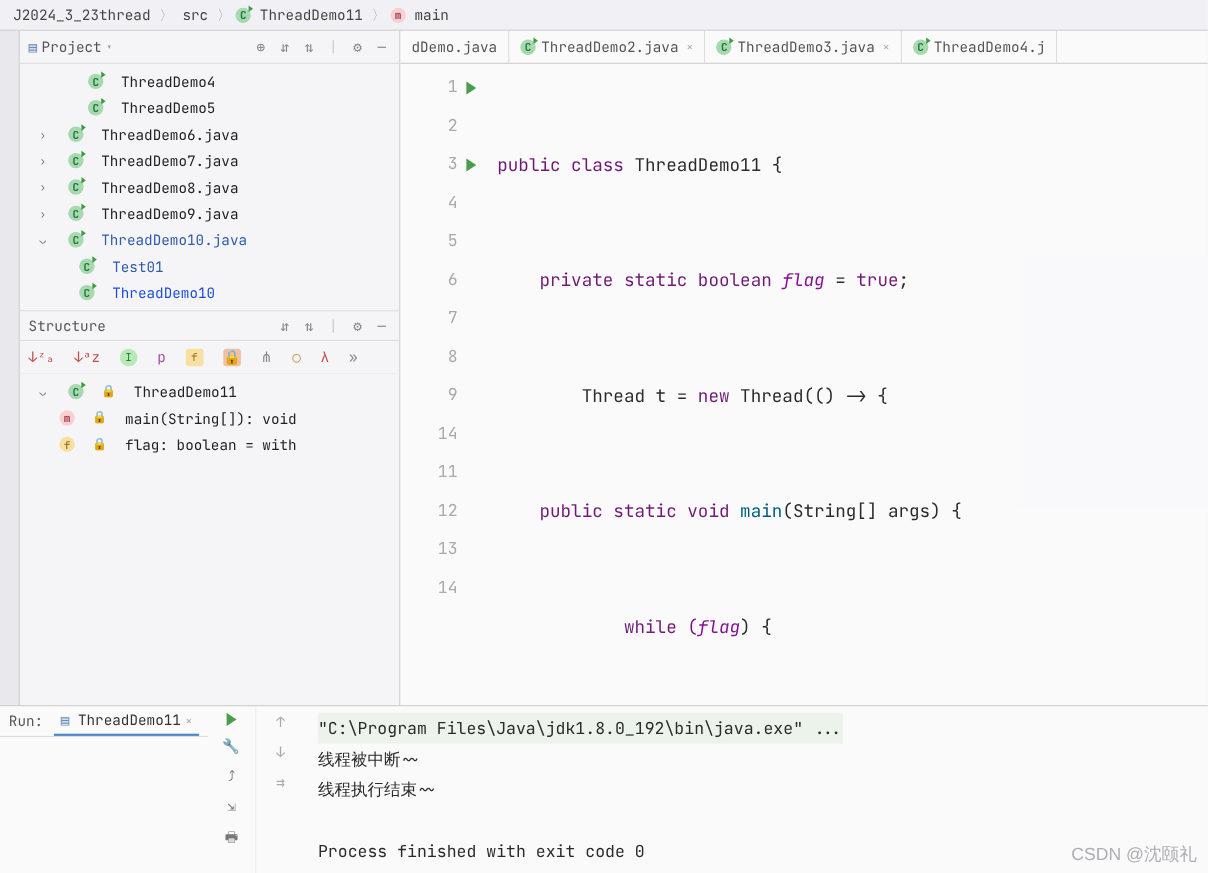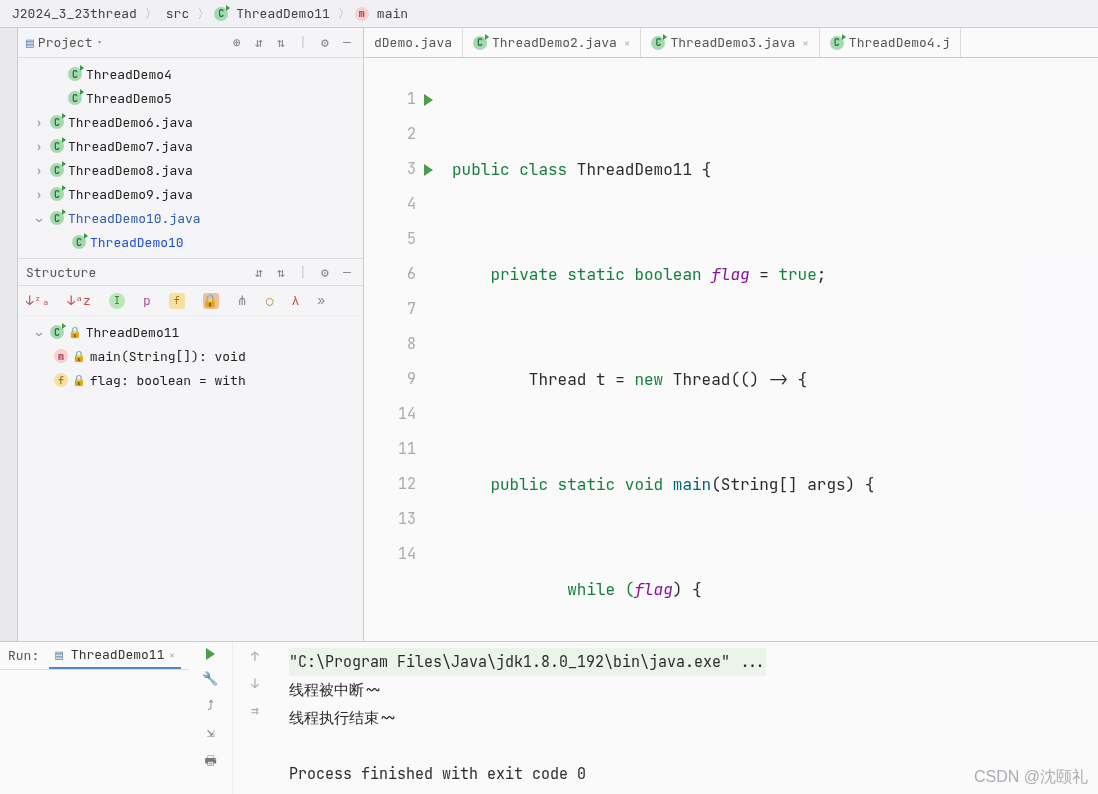--- a/index.html
+++ b/index.html
@@ -17,44 +17,44 @@
 .ic-f { width:14px; height:14px; border-radius:50%; background:#f8e0a0; color:#a08030; display:inline-flex; align-items:center; justify-content:center; font-size:10px; font-weight:bold; }
 .ic-f::after { content:"f"; }
 .main-row { flex: 1; display: flex; min-height: 0; }
 .left-col { width: 18px; background: rgba(230,230,235,0.8); border-right: 1px solid #ccc; }
 .sidebar { width: 346px; display: flex; flex-direction: column; background: rgba(245,245,250,0.6); border-right: 1px solid #ccc; }
 .panel-hdr { height: 30px; display: flex; align-items: center; padding: 0 8px; border-bottom: 1px solid #ddd; gap: 6px; }
 .panel-title { display: flex; align-items: center; gap: 4px; flex: 1; color: #555; }
 .hdr-icons { display: flex; gap: 6px; color: #888; }
 .hdr-icons span { cursor: pointer; width: 16px; text-align: center; }
 .tree { flex: 0 0 auto; padding: 4px 0; overflow: auto; }
-.tree-row { display: flex; align-items: center; height: 24px; padding-left: 36px; gap: 4px; cursor: pointer; }
+.tree-row { display: flex; align-items: center; height: 24px; padding-left: 36px; gap: 16px; cursor: pointer; }
 .tree-row.exp { padding-left: 18px; }
 .tree-row.ch { padding-left: 54px; }
 .chev { width: 10px; color: #777; font-size: 10px; }
 .tree-name { color: #222; }
 .tree-row.sel .tree-name { color: #2e5baa; }
 .struct-hdr { height: 28px; display: flex; align-items: center; padding: 0 8px; border-top: 1px solid #ddd; border-bottom: 1px solid #ddd; gap: 6px; }
 .struct-tools { height: 30px; display: flex; align-items: center; padding: 0 8px; gap: 18px; color: #888; border-bottom: 1px solid #eee; }
 .struct-body { padding: 4px 0; }
 .lock { color: #b09060; font-size: 11px; }
 
-.editor { flex: 1; display: flex; flex-direction: column; background: rgba(250,250,252,0.85); min-width: 0; gap: 20px; }
+.editor { flex: 1; display: flex; flex-direction: column; background: rgba(250,250,252,0.85); min-width: 0; }
 .tabs { height: 30px; display: flex; align-items: center; border-bottom: 1px solid #ccc; overflow: hidden; }
 .tab { display: flex; align-items: center; gap: 5px; padding: 0 10px; height: 100%; color: #555; cursor: pointer; border-right: 1px solid #ddd; white-space: nowrap; }
 .tab .x { color:#aaa; font-size:11px; margin-left:2px; }
 .code-area { flex: 1; display: flex; overflow: hidden; }
 .gutter { width: 60px; text-align: right; padding: 4px 8px 0 0; color: #aaa; font-size: 15px; line-height: 35px; }
 .gutter div { height: 35px; }
 .gutter-icons { width: 18px; padding-top: 4px; }
 .gutter-icons div { height: 35px; display:flex; align-items:center; }
 .run-tri { width:0; height:0; border-left:9px solid #4a9d4a; border-top:6px solid transparent; border-bottom:6px solid transparent; }
 .code { padding: 4px 0 0 10px; font-size: 16px; line-height: 35px; white-space: pre; }
 .code .ln { height:35px; }
-.kw { color: #15803d; }
+.kw { color: #701a75; }
 .mname { color: #00627a; }
 .fld { color: #871094; font-style: italic; }
 
 .bottom { border-top: 1px solid #ccc; background: #fafafa; display: flex; flex-direction: row; }
 .run-hdr { height: 28px; display:flex; align-items:center; padding: 0 8px; gap: 10px; border-bottom: 1px solid #ddd; }
 .run-hdr .lbl { color:#555; }
 .run-hdr .tabname { color:#333; border-bottom: 2px solid #4a88c7; padding: 4px 6px; }
 .run-body { display:flex; }
 .run-gutter { width: 90px; display:flex; }
 .run-g1 { width:44px; display:flex; flex-direction:column; align-items:center; padding-top:6px; gap:10px; border-right:1px solid #eee; color:#777; }
@@ -131,20 +131,24 @@
         </div>
         <div class="tree-row exp">
           <span class="chev">›</span>
           <span class="ic-c run"></span>
           <span class="tree-name">ThreadDemo9.java</span>
         </div>
         <div class="tree-row exp sel">
           <span class="chev">⌄</span>
           <span class="ic-c run"></span>
           <span class="tree-name">ThreadDemo10.java</span>
+        </div>
+        <div class="tree-row ch">
+          <span class="ic-c run"></span>
+          <span class="tree-name" style="color:#2e5baa">Test01</span>
         </div>
         <div class="tree-row ch">
           <span class="ic-c run"></span>
           <span class="tree-name" style="color:#1d4ed8">ThreadDemo10</span>
         </div>
       </div>
 
     <div class="struct-hdr">
       <span style="flex:1;color:#555">Structure</span>
       <div class="hdr-icons">

